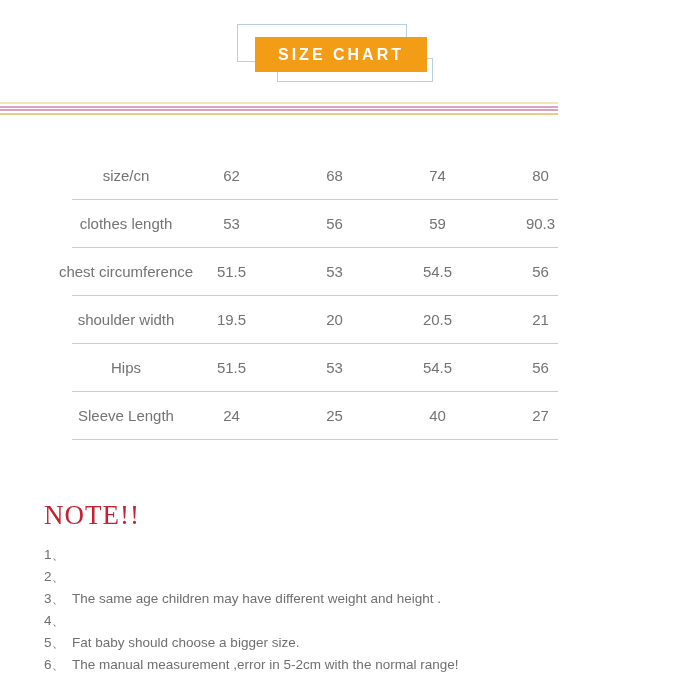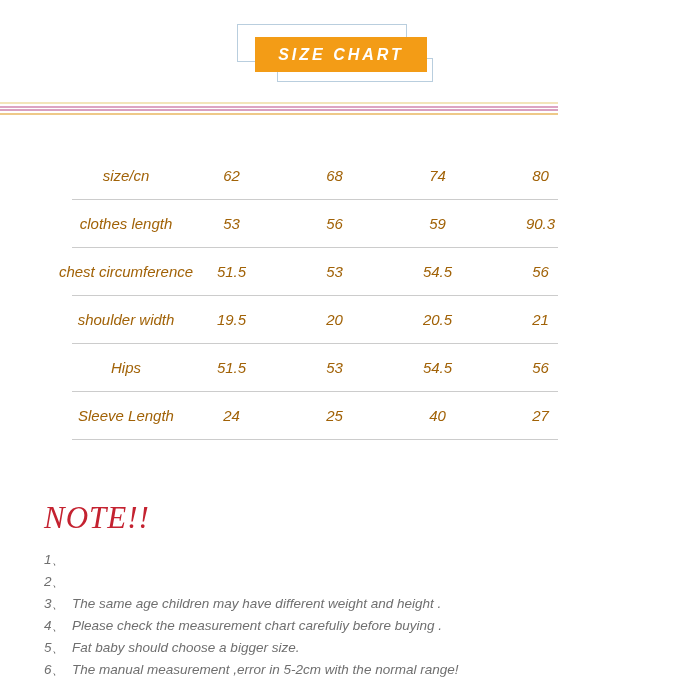--- a/index.html
+++ b/index.html
@@ -4,21 +4,20 @@
 <style>
   * { box-sizing: border-box; }
   html, body { margin: 0; padding: 0; background: #ffffff; }
   .page {
     position: relative;
     width: 558px;
     height: 700px;
     background: #ffffff;
     font-family: "Liberation Sans", sans-serif;
     overflow: hidden;
-    font-style: italic;
   }
 
   
   .rect-back {
     position: absolute; left: 237px; top: 24px;
     width: 170px; height: 38px;
     border: 1px solid #b9cede; background: #ffffff;
   }
   .rect-front {
     position: absolute; left: 277px; top: 58px;
@@ -41,35 +40,35 @@
   .stripe-pink1 { background: #dda4c2; margin-bottom: 1px; }
   .stripe-pink2 { background: #d9a0bf; margin-bottom: 2px; }
   .stripe-gold  { background: #eec988; }
 
   
   .size-table { position: absolute; left: 72px; top: 152px; width: 520px; }
   .trow {
     display: flex; height: 48px; align-items: center;
     border-bottom: 1px solid #cccccc;
   }
-  .cell { text-align: center; font-size: 15px; color: #a16207; }
+  .cell { text-align: center; font-size: 15px; color: #737373; }
   .cell.label {
     width: 108px; flex: none;
     display: flex; justify-content: center;
     white-space: nowrap;
   }
   .cell.val { width: 103px; flex: none; }
 
   
   .notes { position: absolute; left: 44px; top: 500px; width: 610px; }
   .note-heading {
     font-family: "Liberation Serif", serif;
     font-weight: normal;
     color: #c42230;
-    font-size: 31px;
+    font-size: 27px;
     letter-spacing: 1px;
     margin: 0 0 13px 0;
   }
   .note-list { list-style: none; margin: 0; padding: 0; }
   .note-line {
     display: flex;
     font-size: 13.5px;
     color: #6f6f6f;
     line-height: 22px;
     white-space: nowrap;
@@ -169,21 +168,20 @@
     <span class="note-num">2、</span>
   </li>
 
   <li class="note-line">
     <span class="note-num">3、</span>
     <span class="note-text">The same age children may have different weight and height .</span>
   </li>
 
   <li class="note-line">
     <span class="note-num">4、</span>
-    <span class="note-text">Please check  the  measurement chart carefuliy before buying .</span>
   </li>
 
   <li class="note-line">
     <span class="note-num">5、</span>
     <span class="note-text">Fat baby should choose a bigger size.</span>
   </li>
 
   <li class="note-line">
     <span class="note-num">6、</span>
     <span class="note-text">The manual measurement ,error in 5-2cm with the normal range!</span>

